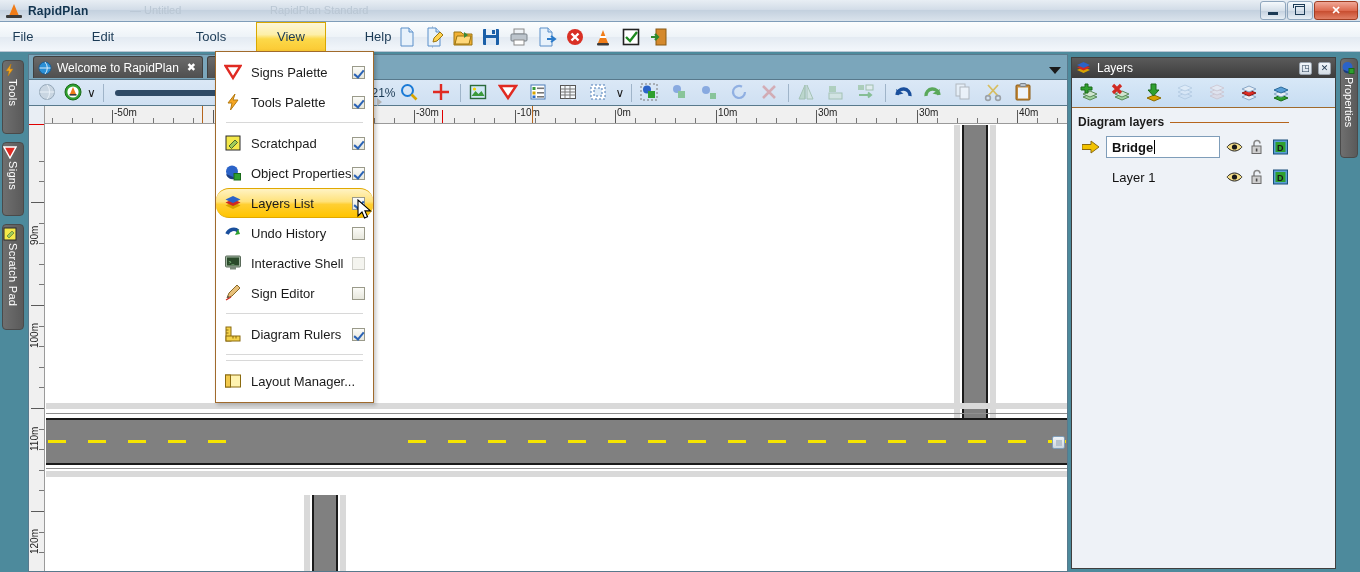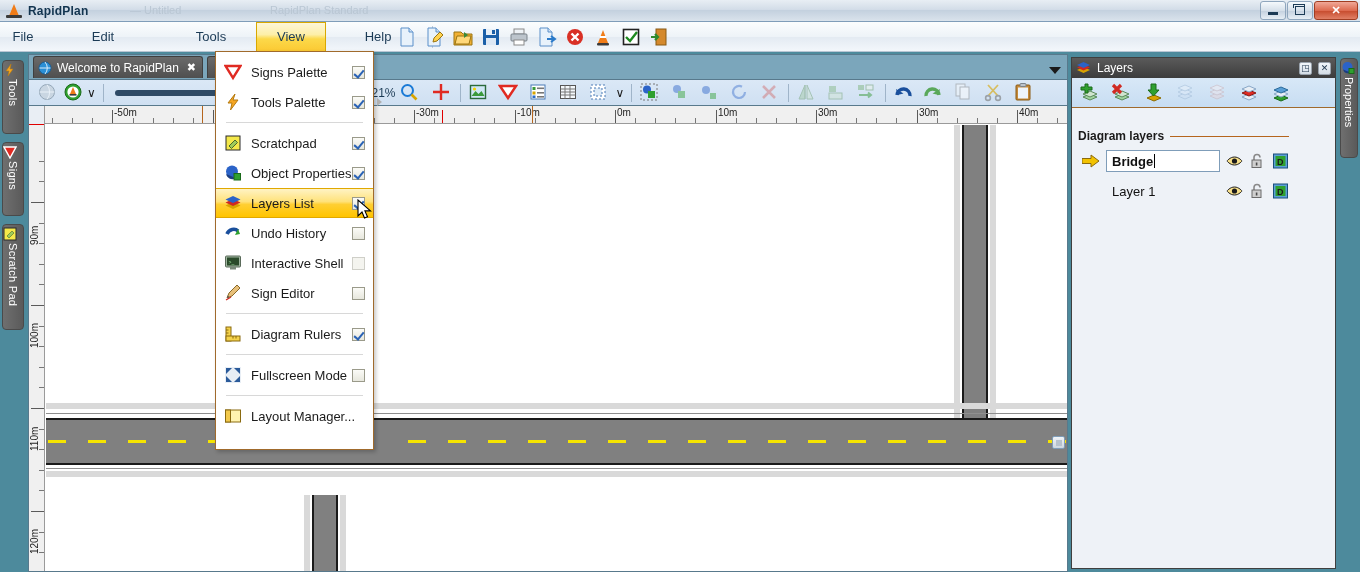--- a/index.html
+++ b/index.html
@@ -175,29 +175,29 @@
     background:linear-gradient(to bottom,#f0f4f8,#ccd6e0);
     border:1px solid #7f9db9;border-radius:2px;
   }
   #vscroll-thumb:after{content:"";position:absolute;left:3px;top:3px;width:6px;height:6px;background:#b7c2cd;}
 
   
   #viewmenu{
     position:absolute;left:215px;top:51px;width:159px;
     background:#fff;border:1px solid #a06a2c;
     box-shadow:2px 2px 4px rgba(0,0,0,.22);
-    z-index:50;padding:5px 0 18px 0;
+    z-index:50;padding:5px 0 6px 0;
   }
   .mrow{
     height:30px;display:flex;align-items:center;position:relative;padding-left:8px;
     font-size:13px;color:#1b1b1b;
   }
   .mrow.hl{
     background:linear-gradient(to bottom,#fff3c4 0%,#ffe27a 45%,#ffcf33 55%,#ffc400 100%);
-    border-top:1px solid #e0a800;border-bottom:1px solid #e0a800;
+    border-top:1px solid #e0a800;border-bottom:1px solid #e0a800;border-radius:13px;
   }
   .mrow .micon{width:18px;height:18px;position:relative;flex:none;margin-right:9px;}
   .mrow .mlabel{flex:1;}
   .mrow .mcheck{
     width:13px;height:13px;margin-right:8px;flex:none;position:relative;
     border:1px solid #9a9a8a;background:linear-gradient(to bottom,#fbfbf7,#e7e7dd);
   }
   .mrow .mcheck.on:after{
     content:"";position:absolute;left:3px;top:1px;width:4px;height:8px;
     border:solid #2a62b5;border-width:0 2px 2px 0;transform:rotate(40deg);
@@ -219,21 +219,21 @@
     display:flex;align-items:center;padding:0 4px;color:#fff;font-size:12px;gap:6px;
   }
   .lp-btn{width:13px;height:13px;border:1px solid #9aa3ad;border-radius:2px;
     background:linear-gradient(to bottom,#f2f6fa,#d4dde6);
     display:flex;align-items:center;justify-content:center;font-size:9px;color:#23394f;}
   #lp-toolbar{
     height:30px;background:linear-gradient(to bottom,#d8e8f7,#c7ddf2);
     border-bottom:1px solid #a06a2c;display:flex;align-items:center;padding-left:6px;gap:10px;
   }
   .lt-ico{width:22px;height:20px;position:relative;}
-  #lp-body{position:absolute;left:0;top:51px;width:223px;bottom:0;background:#eef2f7;padding:20px 6px;}
+  #lp-body{position:absolute;left:0;top:51px;width:223px;bottom:0;background:#eef2f7;padding:6px 6px;}
   #lp-grouphead{display:flex;align-items:center;gap:6px;font-size:12px;font-weight:bold;color:#1b1b1b;}
   #lp-grouphead .line{flex:1;height:1px;background:#b5651d;}
   .lrow{display:flex;align-items:center;height:24px;margin-top:6px;padding-left:4px;gap:6px;}
   .lrow .cur{width:18px;height:14px;position:relative;flex:none;}
   .lrow .lname{flex:1;font-size:13px;color:#111;}
   .lrow .lname.editing{
     background:#fff;border:1px solid #7f9db9;height:22px;display:flex;align-items:center;
     padding-left:5px;font-weight:bold;
   }
   .lrow .lname.plain{padding-left:6px;}
@@ -808,35 +808,20 @@
           <rect x="2" y="11" width="14" height="5" fill="#f4d24a" stroke="#8a6a10"></rect>
           <g stroke="#8a6a10">
             <path d="M2 5h2.5M2 8h2.5M9 11v2.5M12 11v2.5"></path>
           </g>
         </svg>
       </span>
       <span class="mlabel">Diagram Rulers</span>
       <span class="mcheck on"></span>
     </div>
     <div class="msep"></div>
-    <div class="mrow">
-      <span class="micon">
-        <svg width="18" height="18" viewBox="0 0 18 18">
-          <rect x="1" y="1" width="16" height="16" fill="#e8eef5"></rect>
-          <g fill="#2a5a9a">
-            <path d="M2 2h6L2 8z"></path>
-            <path d="M16 2h-6l6 6z"></path>
-            <path d="M2 16h6l-6-6z"></path>
-            <path d="M16 16h-6l6-6z"></path>
-          </g>
-        </svg>
-      </span>
-      <span class="mlabel">Fullscreen Mode</span>
-      <span class="mcheck"></span>
-    </div>
     <div class="msep"></div>
     <div class="mrow">
       <span class="micon">
         <svg width="18" height="18" viewBox="0 0 18 18">
           <rect x="1.5" y="3" width="15" height="12" fill="#fff3b0" stroke="#8a6a10"></rect>
           <rect x="1.5" y="3" width="5" height="12" fill="#f2c94c" stroke="#8a6a10"></rect>
         </svg>
       </span>
       <span class="mlabel">Layout Manager...</span>
     </div>

